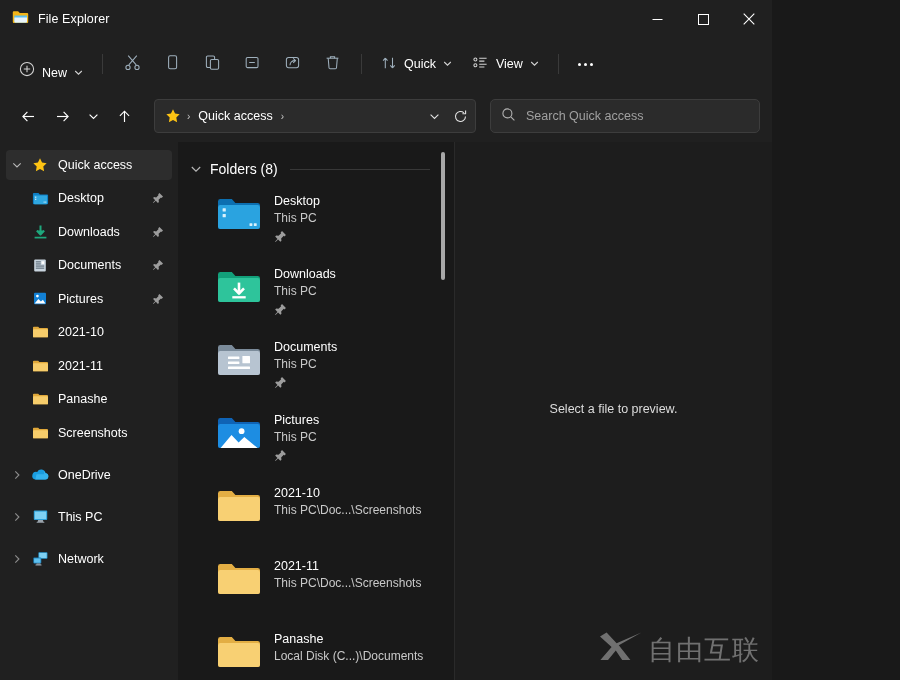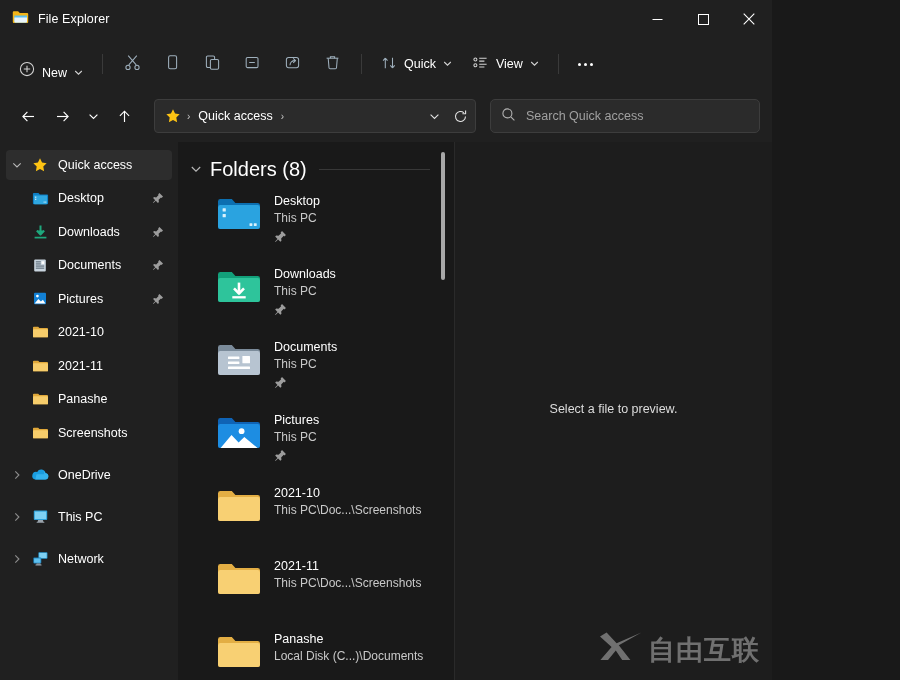--- a/index.html
+++ b/index.html
@@ -188,21 +188,21 @@
     overflow: hidden;
     min-width: 0;
   }
   .group-header {
     display: flex; align-items: center;
     gap: 8px;
     padding: 16px 24px 0 12px;
     height: 38px;
   }
   .group-chev { color: #b8b8b8; display: flex; align-items: center; }
-  .group-title { font-size: 20px; color: #ffffff; white-space: nowrap; }
+  .group-title { font-size: 14px; color: #ffffff; white-space: nowrap; }
   .group-rule { flex: 1; height: 1px; background: #383838; margin-left: 4px; }
 
   .tiles { padding: 4px 0 0 0; }
   .tile {
     display: flex;
     align-items: flex-start;
     height: 73px;
     padding: 6px 8px 0 30px;
     border-radius: 4px;
     margin: 0 14px 0 8px;
@@ -247,21 +247,21 @@
   .watermark {
     position: absolute;
     right: 12px; bottom: 12px;
     display: flex; align-items: center;
     gap: 4px;
     opacity: .55;
     pointer-events: none;
   }
   .wm-text {
     font-size: 27px;
-    font-weight: bold;
+    font-weight: normal;
     color: #b5b5b5;
     letter-spacing: 1px;
     line-height: 1;
     font-family: "DejaVu Sans", sans-serif;
   }
 </style>
 </head>
 <body>
 
 <div id="app">

